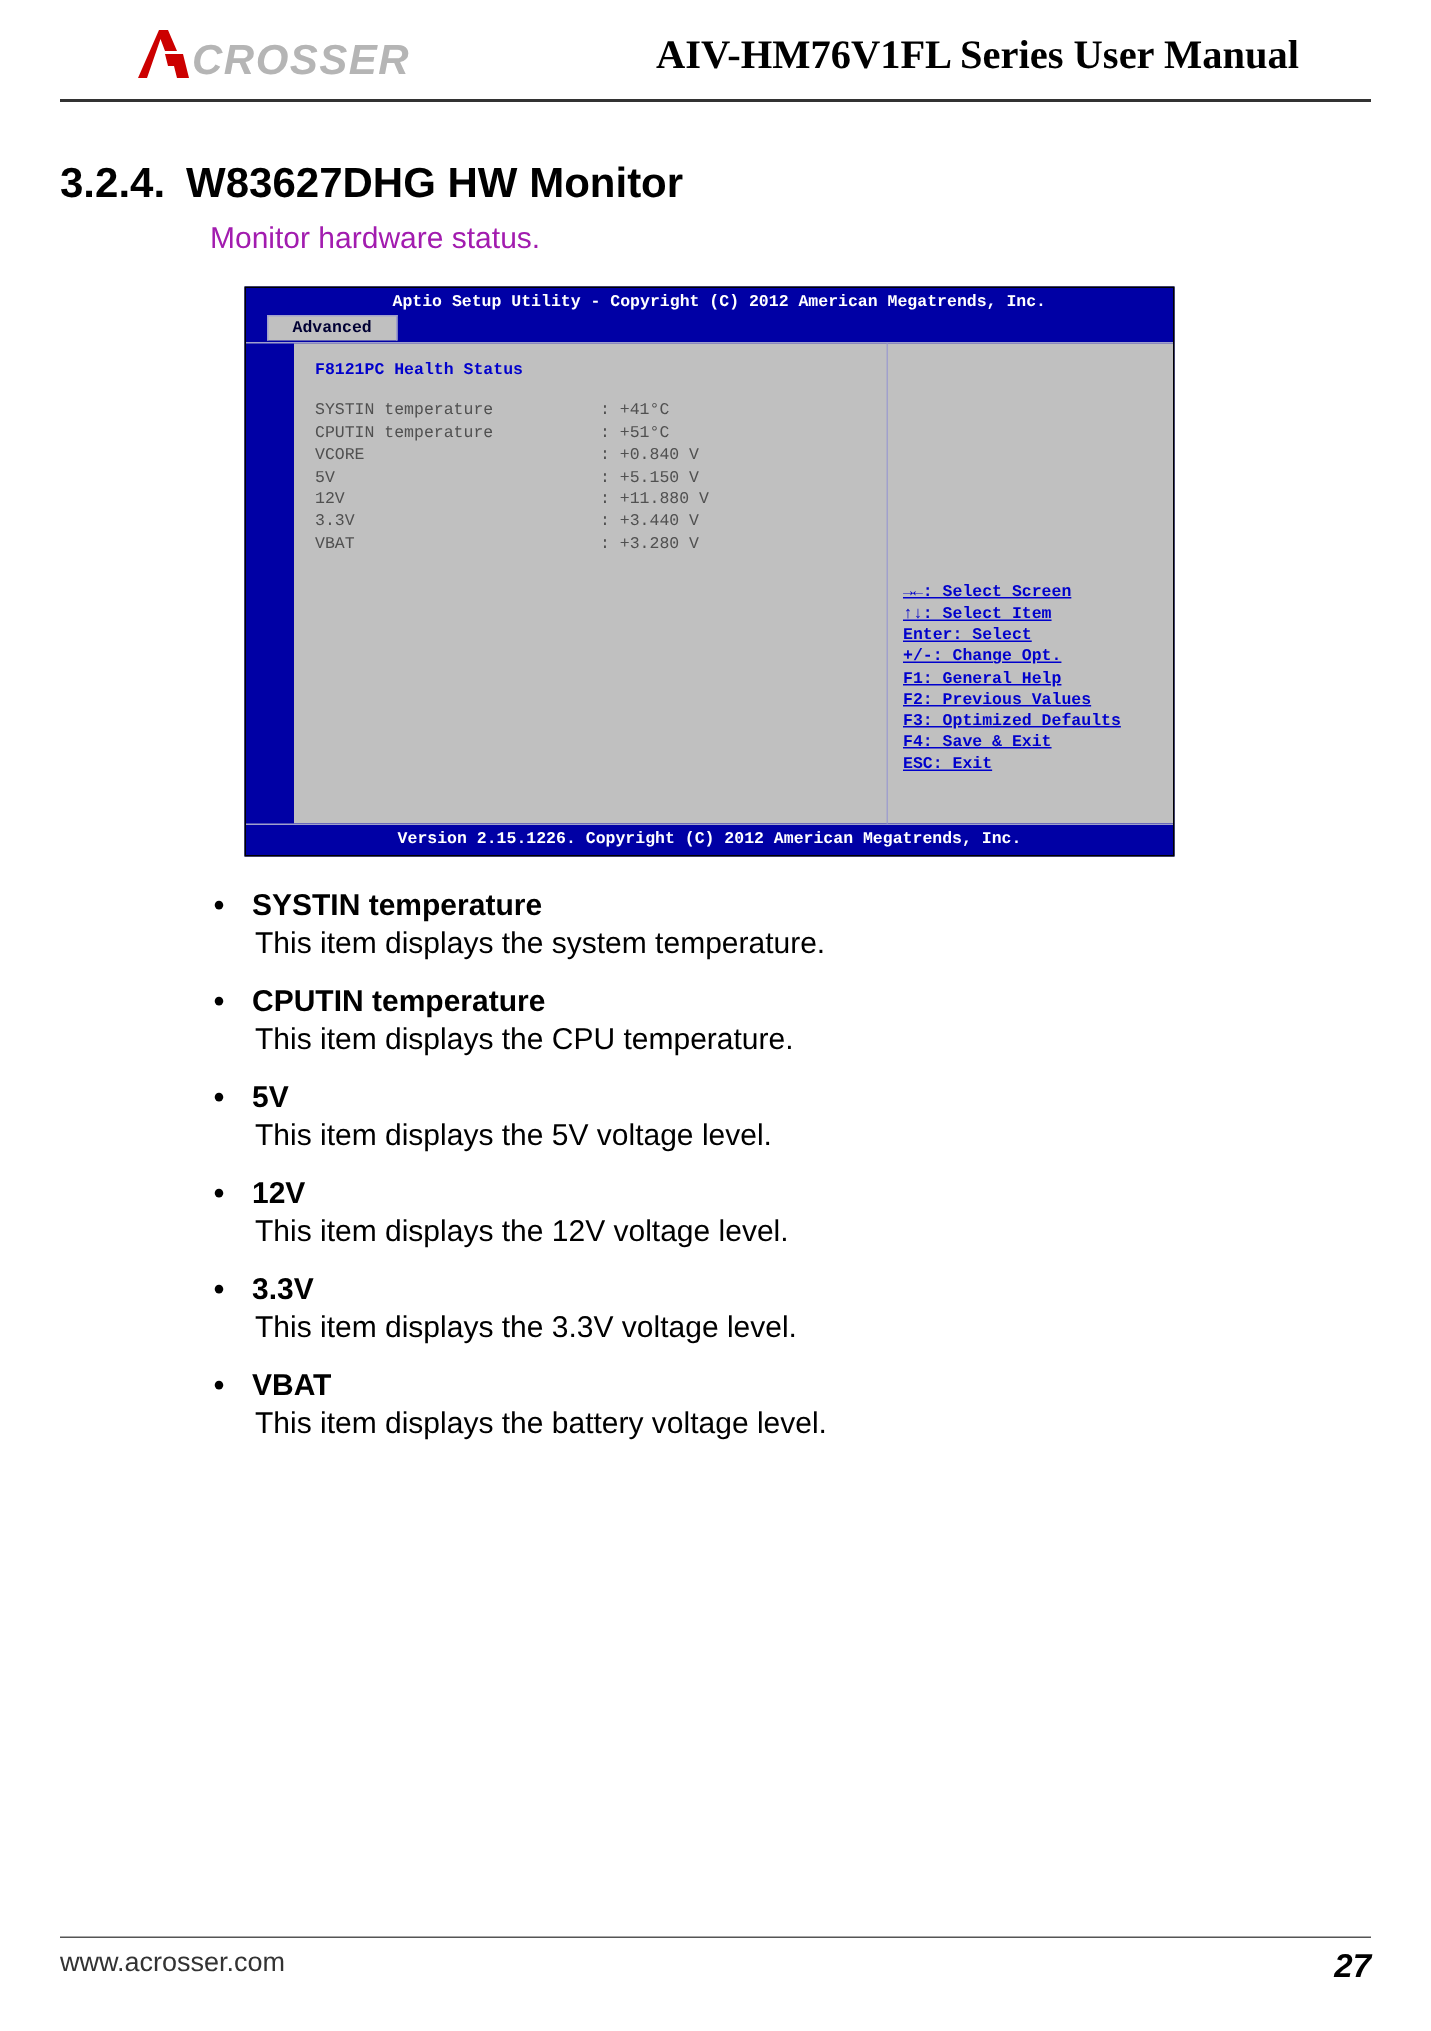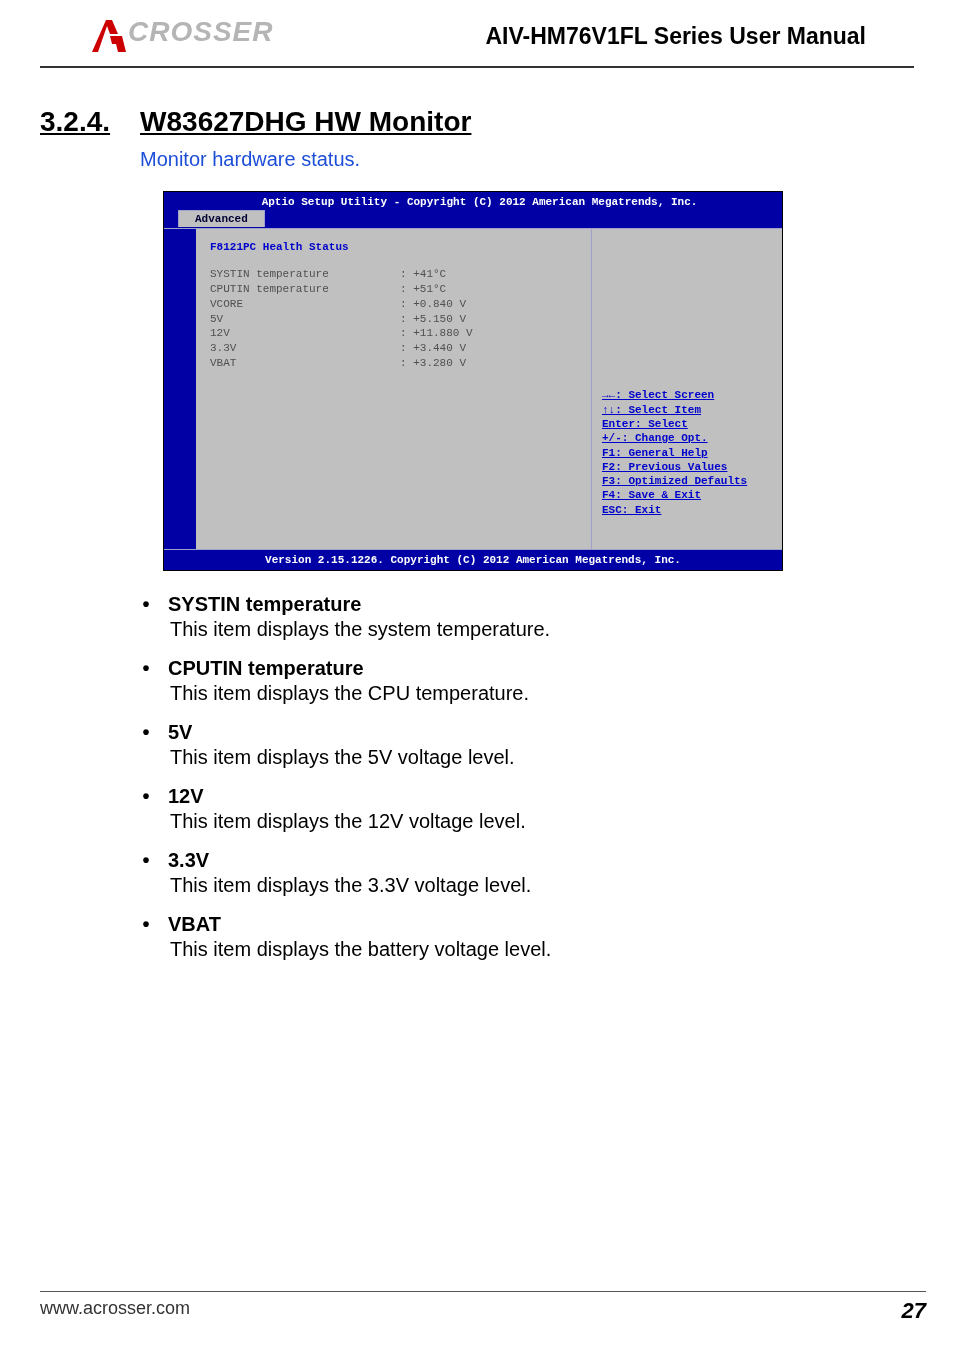--- a/index.html
+++ b/index.html
@@ -14,65 +14,65 @@
     .page-header {
       display: flex;
       justify-content: space-between;
       align-items: center;
       padding: 16px 48px 10px 48px;
       border-bottom: 2px solid #333;
       margin: 0 40px 6px 40px;
     }
     .logo {
       display: flex;
-      align-items: flex-start;
+      align-items: flex-end;
       gap: 0;
     }
     .logo-icon {
       width: 40px;
       height: 40px;
       position: relative;
     }
     .logo-text {
       font-weight: bold;
       font-size: 28px;
       font-style: italic;
       color: #b5b5b5;
       letter-spacing: 1px;
     }
     .header-title {
       font-weight: bold;
-      font-size: 23px;
-      color: #000;
+      font-size: 27px;
+      color: #000;
+      font-family: Liberation Serif, serif;
     }
     .content {
       padding: 20px 80px 0 40px;
     }
     .section-heading {
       display: flex;
       align-items: baseline;
-      gap: 30px;
+      gap: 14px;
       margin: 12px 0 10px 0;
-      text-decoration: underline;
     }
     .section-num {
       font-weight: bold;
       font-size: 28px;
       color: #000;
     }
     .section-title {
       font-weight: bold;
       font-size: 28px;
       color: #000;
     }
     .section-intro {
       font-size: 20px;
       margin-left: 100px;
       margin-bottom: 20px;
-      color: #1d4ed8;
+      color: #a21caf;
     }
     .bios-screenshot {
       width: 620px;
       margin-left: 123px;
       margin-bottom: 22px;
       border: 1px solid #000;
       background: #0000a5;
       font-family: "Courier New", monospace;
       font-size: 11px;
       color: #fff;
@@ -160,21 +160,21 @@
     .bullet-desc {
       font-size: 20px;
       color: #000;
       margin-left: 30px;
       margin-top: 2px;
     }
     .page-footer {
       position: absolute;
       bottom: 30px;
       left: 40px;
-      right: 28px;
+      right: 40px;
       border-top: 1px solid #555;
       padding-top: 6px;
       display: flex;
       justify-content: space-between;
       font-size: 18px;
     }
     .footer-url { color: #333; }
     .footer-pagenum { font-style: italic; font-weight: bold; font-size: 22px; }
   </style>
 </head>

